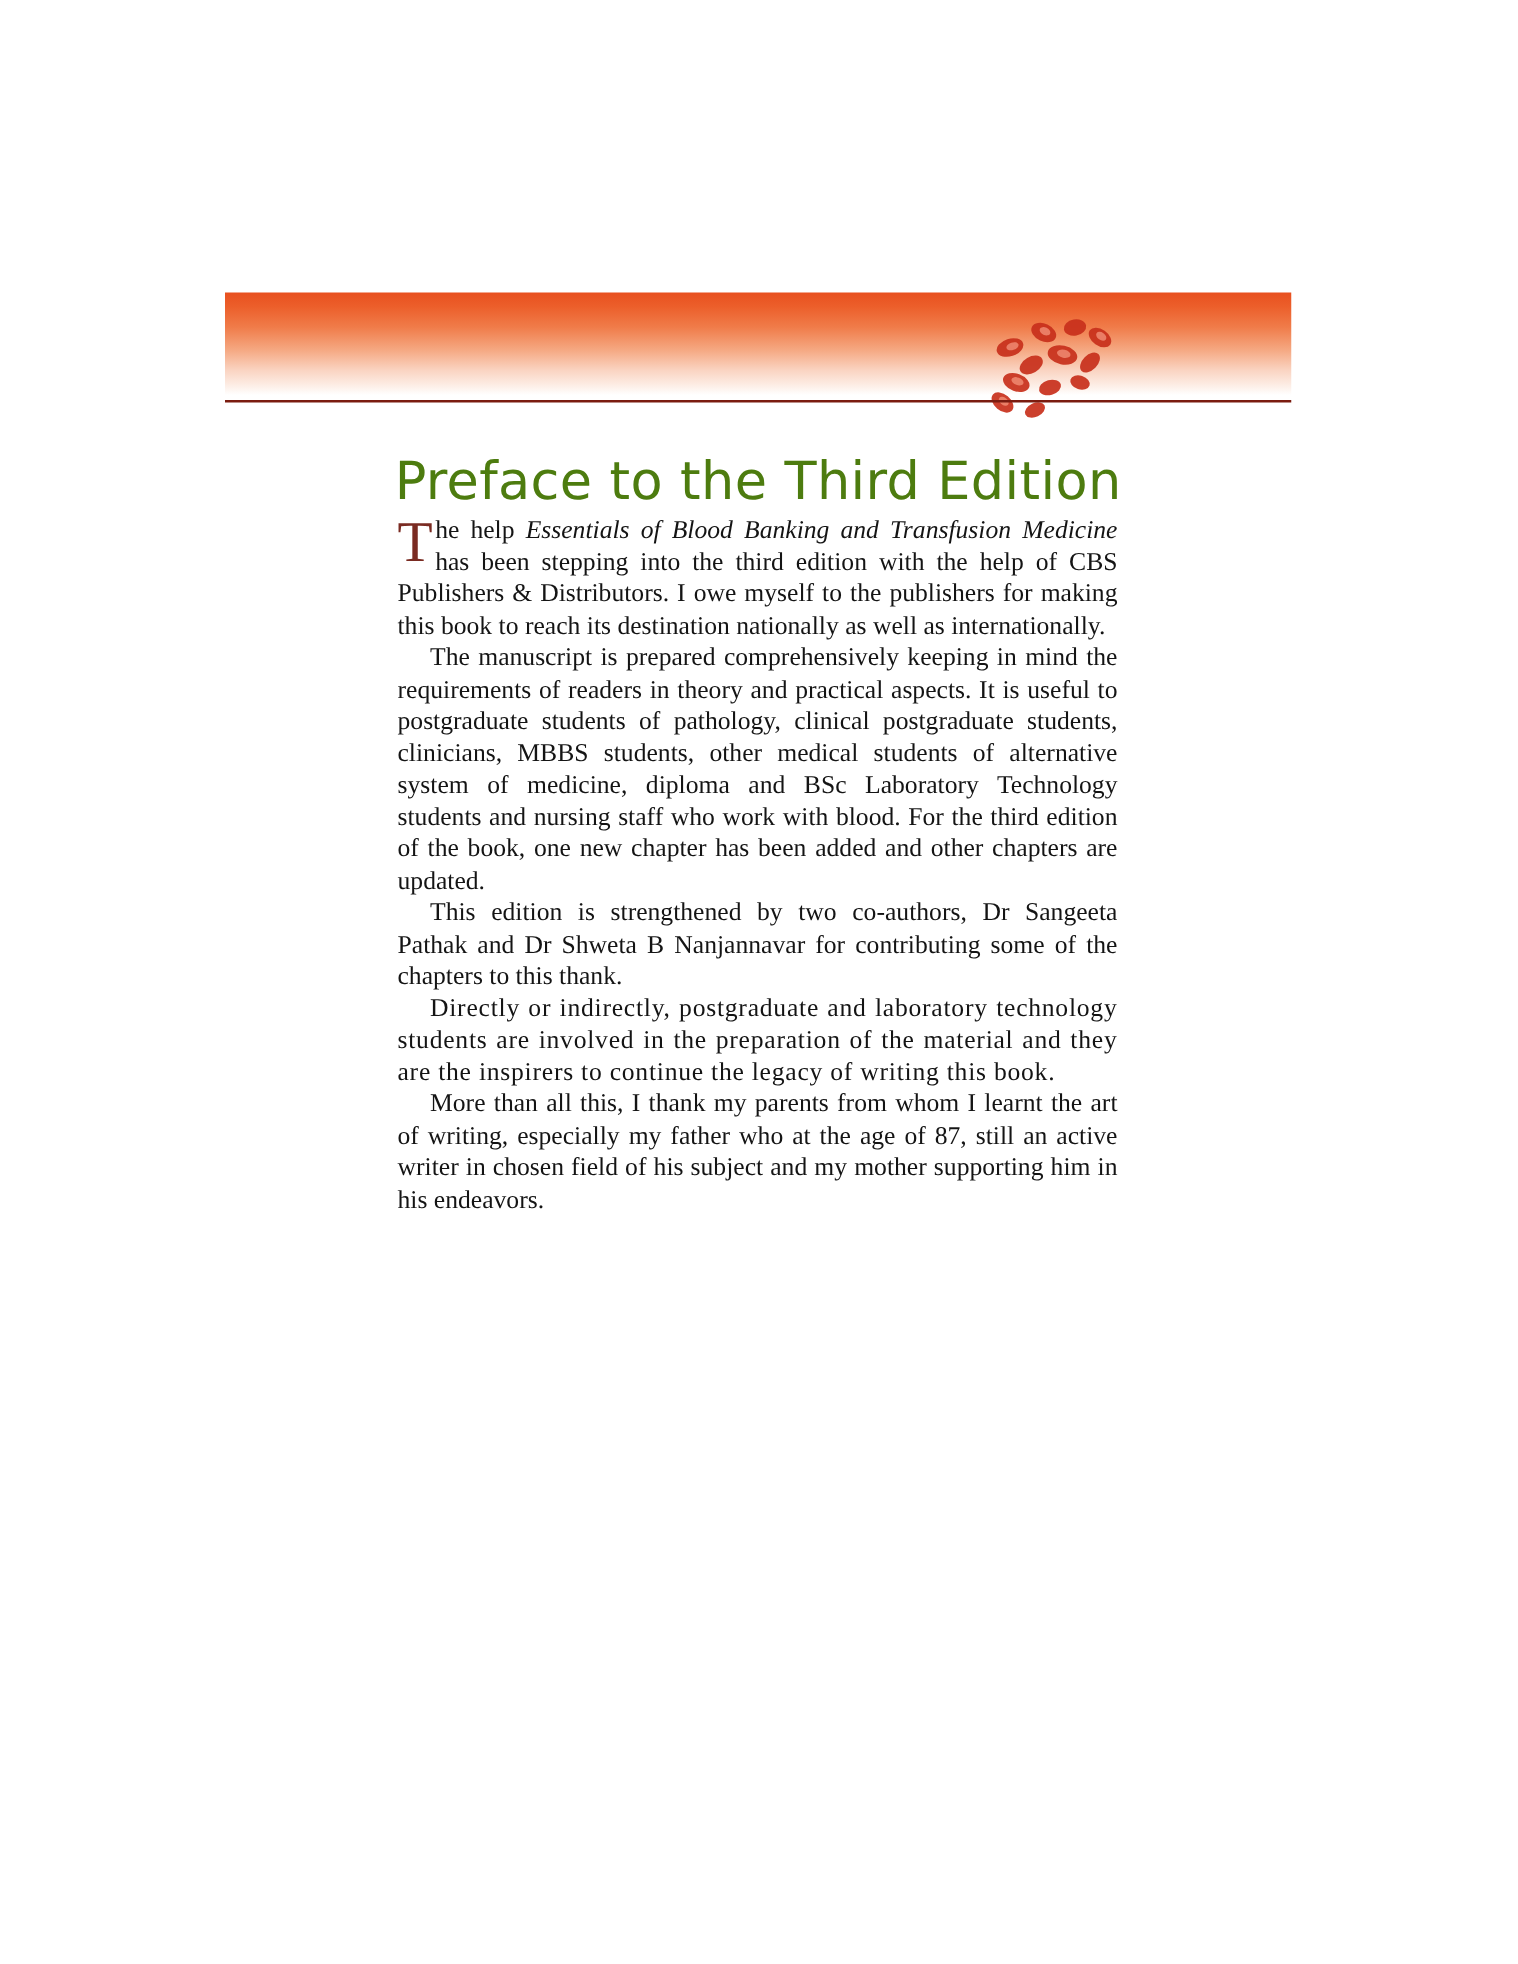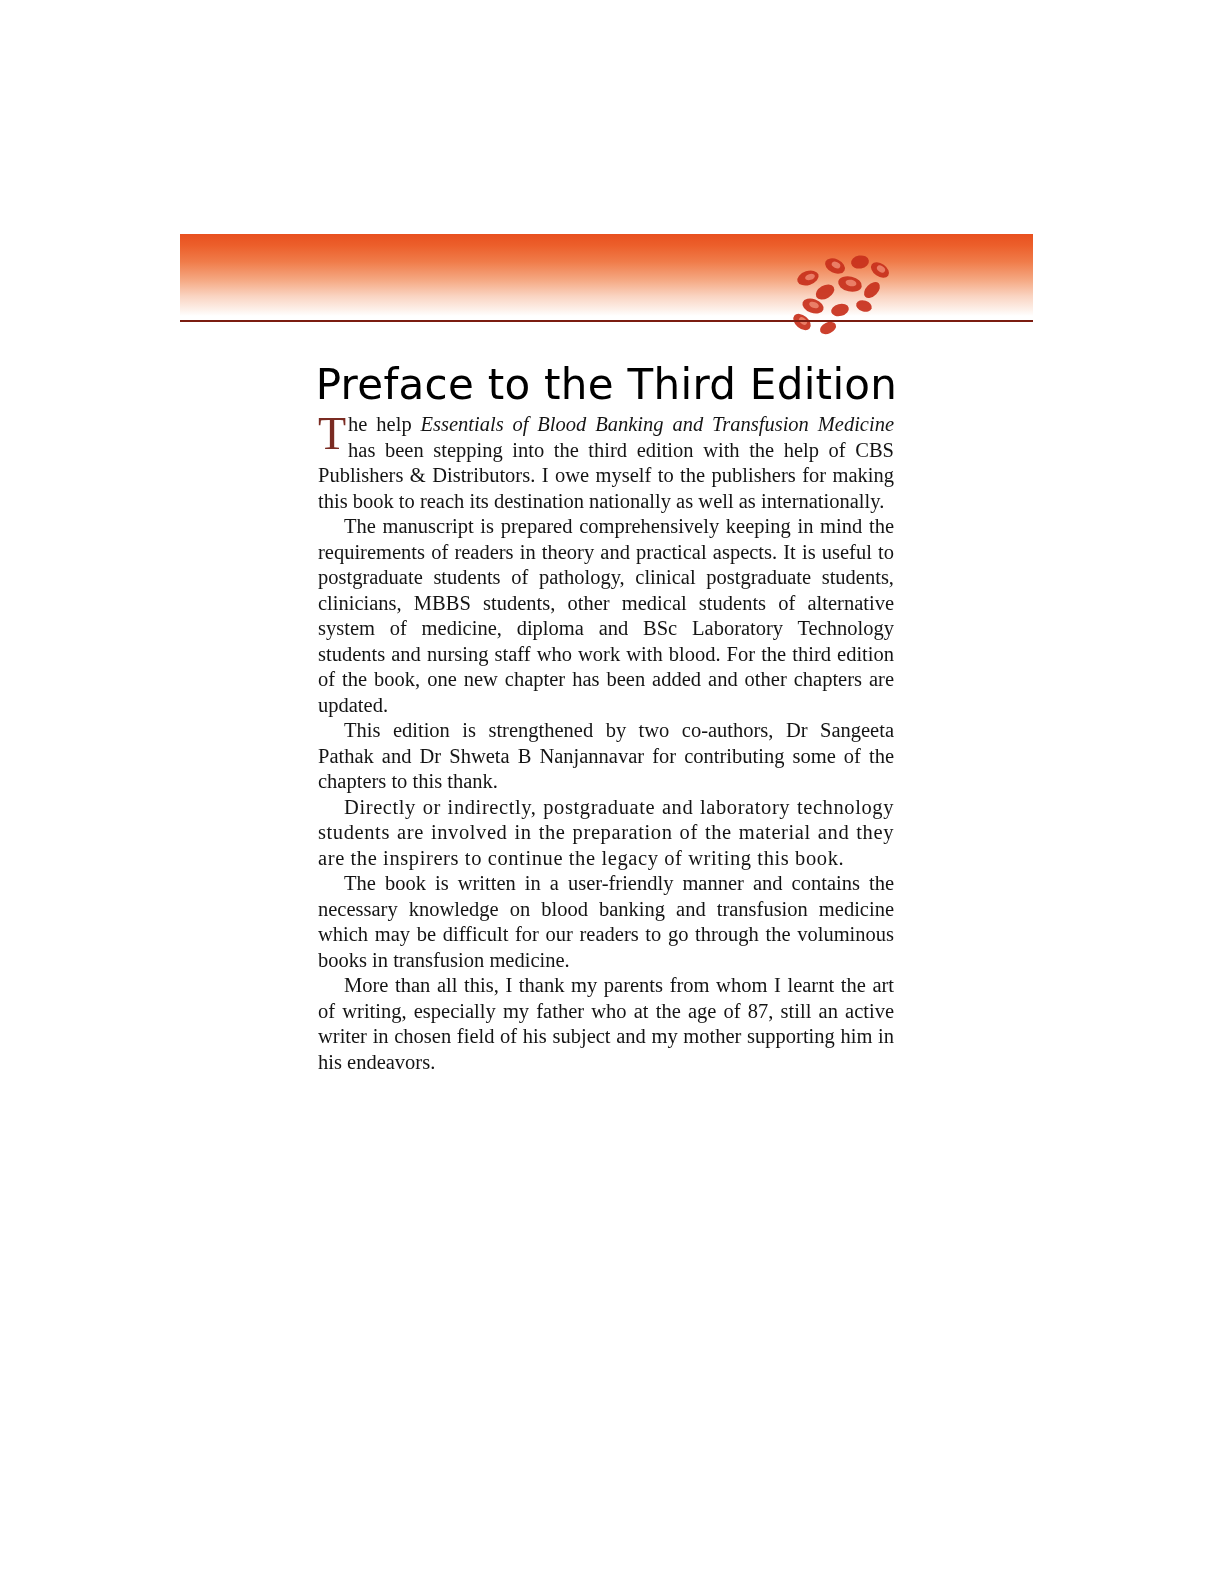--- a/index.html
+++ b/index.html
@@ -67,21 +67,21 @@
   .title {
     position: absolute;
     left: 180px;
     top: 332px;
     width: 853px;
     text-align: center;
     font-family: "DejaVu Sans", sans-serif;
     font-size: 42px;
     font-weight: 400;
     letter-spacing: 0.3px;
-    color: #000000;
+    color: #4d7c0f;
   }
 
   
   .body-col {
     position: absolute;
     left: 318px;
     top: 412px;
     width: 576px;
     font-size: 20.5px;
     line-height: 25.5px;
@@ -152,21 +152,20 @@
   <div class="body-col">
 
     <p class="first"><span class="dropcap">T</span><span>he help </span><em class="booktitle">Essentials of Blood Banking and Transfusion Medicine</em><span> has been stepping into the third edition with the help of CBS Publishers &amp; Distributors. I owe myself to the publishers for making this book to reach its destination nationally as well as internationally.</span></p>
 
     <p>The manuscript is prepared comprehensively keeping in mind the requirements of readers in theory and practical aspects. It is useful to postgraduate students of pathology, clinical postgraduate students, clinicians, MBBS students, other medical students of alternative system of medicine, diploma and BSc Laboratory Technology students and nursing staff who work with blood. For the third edition of the book, one new chapter has been added and other chapters are updated.</p>
 
     <p>This edition is strengthened by two co-authors, Dr Sangeeta Pathak and Dr Shweta B Nanjannavar for contributing some of the chapters to this thank.</p>
 
     <p class="spaced">Directly or indirectly, postgraduate and laboratory technology students are involved in the preparation of the material and they are the inspirers to continue the legacy of writing this book.</p>
 
-    <p>The book is written in a user-friendly manner and contains the necessary knowledge on blood banking and transfusion medicine which may be difficult for our readers to go through the voluminous books in transfusion medicine.</p>
 
 
 
     <p>More than all this, I thank my parents from whom I learnt the art of writing, especially my father who at the age of 87, still an active writer in chosen field of his subject and my mother supporting him in his endeavors.</p>
 
   </div>
 
 </div>
 
 </body></html>

